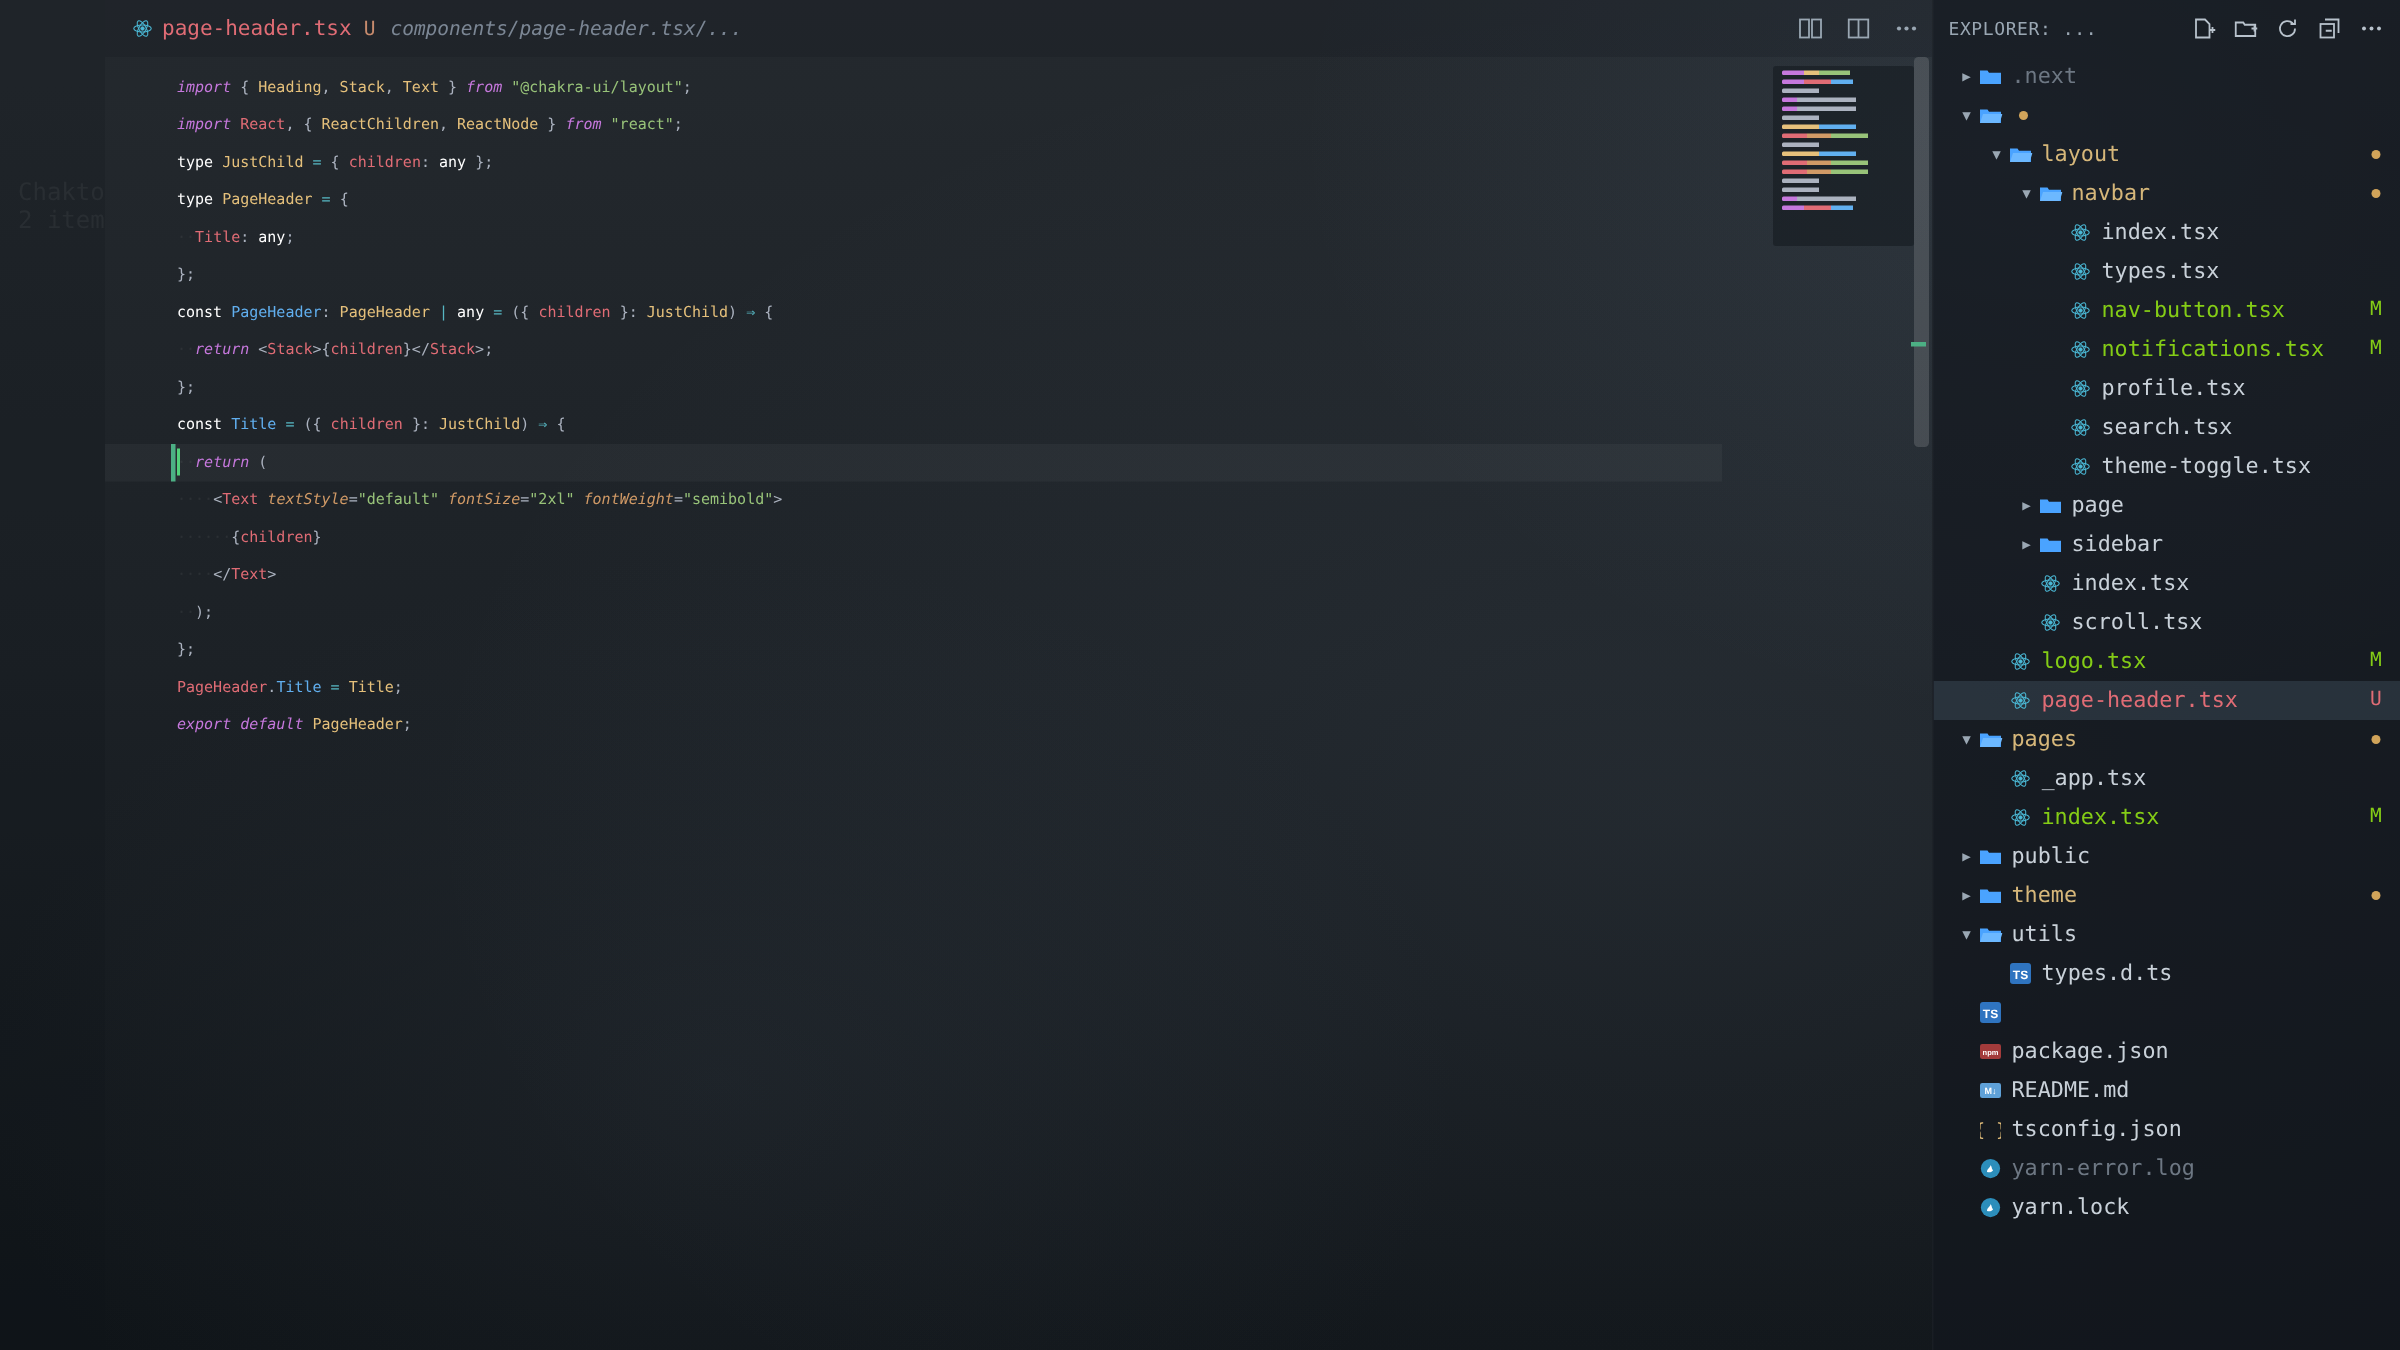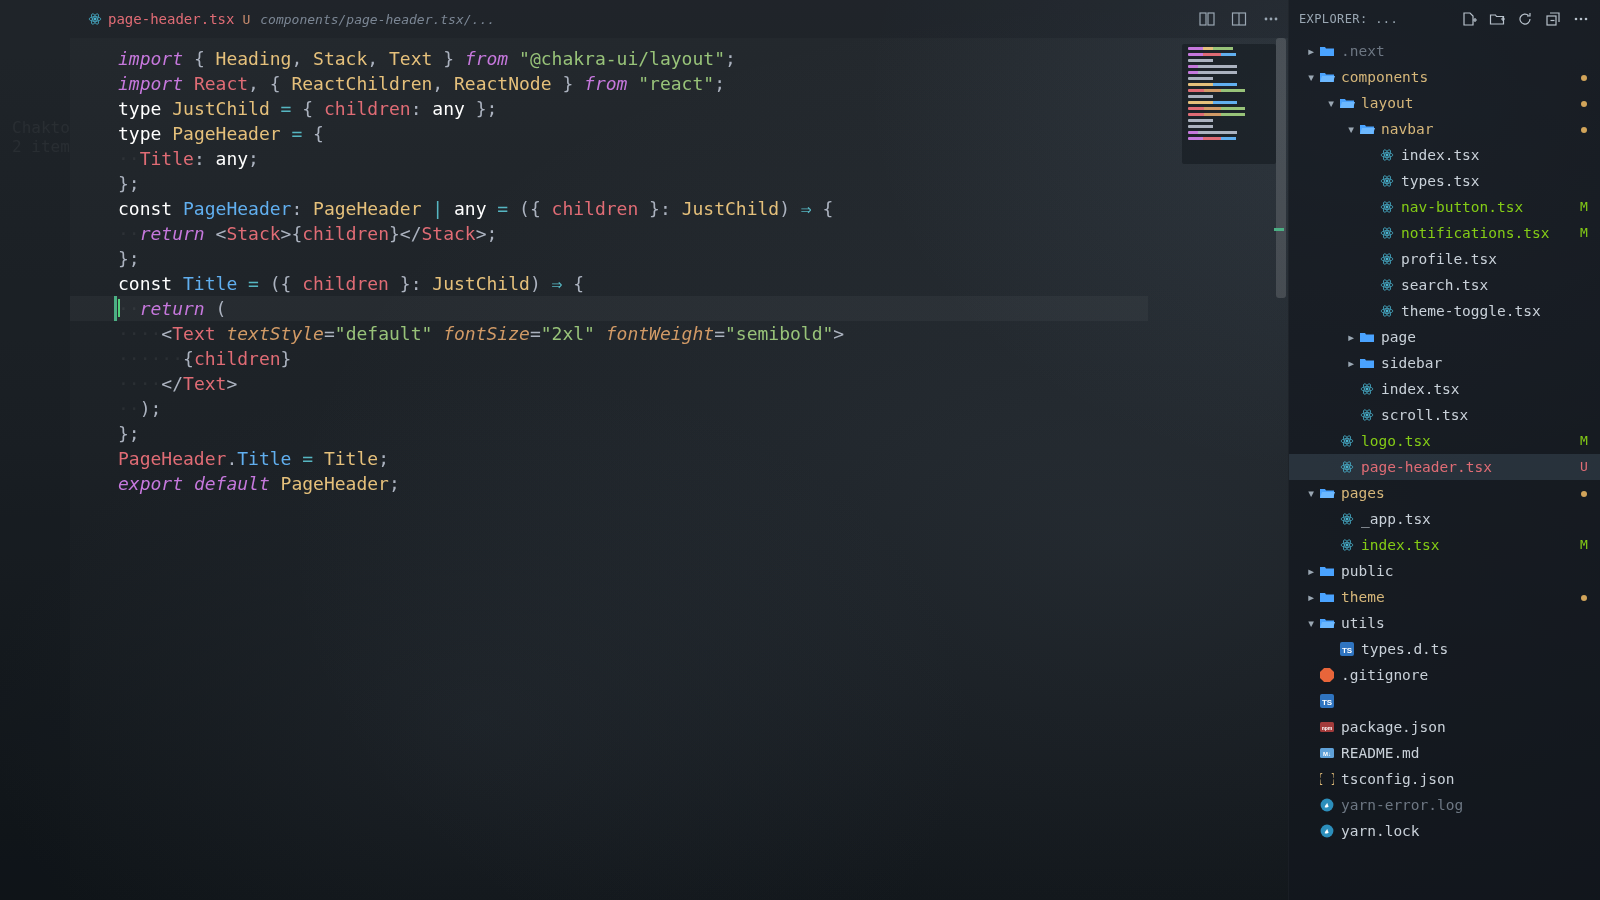--- a/index.html
+++ b/index.html
@@ -19,21 +19,21 @@
   .editor-area { flex: 1; display: flex; flex-direction: column; min-width: 0; z-index: 2; position: relative; }
   .tabbar { height: 38px; display: flex; align-items: center; padding: 0 8px; background: rgba(20,25,32,.25); }
   .tab { display: flex; align-items: center; gap: 6px; padding: 0 10px; height: 100%; border-radius: 4px 4px 0 0; }
   .tab-icon { width: 14px; height: 14px; display: inline-flex; align-items: center; justify-content: center; }
   .tab-name { color: #e06c75; font-size: 14px; }
   .tab-badge { color: #c78b6d; font-size: 13px; margin-left: 2px; }
   .tab-sub { color: #7b8694; font-style: italic; font-size: 13px; margin-left: 4px; }
   .tab-actions { margin-left: auto; display: flex; gap: 14px; color: #9aa7b3; }
   .act { width: 18px; height: 18px; display: inline-flex; align-items: center; justify-content: center; cursor: pointer; }
   .editor { position: relative; flex: 1; overflow: hidden; }
-  .code { position: absolute; left: 44px; right: 0; top: 0; bottom: 0; padding: 8px 0 0 4px; font-size: 18px; line-height: 25px; white-space: pre; }
+  .code { position: absolute; left: 44px; right: 0; top: 0; bottom: 0; padding: 8px 0 0 4px; font-size: 10px; line-height: 25px; white-space: pre; }
   .ws { color: rgba(255,255,255,.06); }
   .kw-imp { color: #c678dd; font-style: italic; }
   .kw { color: #ffffff; }
   .punct { color: #abb2bf; }
   .ident { color: #e5c07b; }
   .ident2 { color: #e06c75; }
   .str { color: #98c379; }
   .ty { color: #e5c07b; }
   .var { color: #61afef; }
   .fn { color: #61afef; }
@@ -215,21 +215,20 @@
       <span class="badge"></span>
     </div>
         <div class="row" style="padding-left:14px">
       <span class="twisty">▾</span>
       <span class="ficon">
             <svg width="16" height="14" viewBox="0 0 16 14">
               <path class="i-folder-open" d="M1 3h5l1 1.5h8V12H1z" fill="#4aa3ff"></path>
               <path d="M1 12L3 6h13l-2 6z" fill="#6cb8ff"></path>
             </svg>
           </span>
-      <span class="label folder-mod">components</span>
       <span class="badge dot"></span>
     </div>
         <div class="row" style="padding-left:34px">
       <span class="twisty">▾</span>
       <span class="ficon">
             <svg width="16" height="14" viewBox="0 0 16 14">
               <path class="i-folder-open" d="M1 3h5l1 1.5h8V12H1z" fill="#4aa3ff"></path>
               <path d="M1 12L3 6h13l-2 6z" fill="#6cb8ff"></path>
             </svg>
           </span>
@@ -486,30 +485,20 @@
               <text x="7" y="10.5" text-anchor="middle" font-size="8" font-family="sans-serif" fill="#fff" font-weight="700">TS</text>
             </svg>
           </span>
       <span class="label ">types.d.ts</span>
       <span class="badge"></span>
     </div>
         <div class="row" style="padding-left:14px">
       <span class="twisty"></span>
       <span class="ficon">
             <svg width="14" height="14" viewBox="0 0 14 14">
-              <rect x="0" y="0" width="14" height="14" transform="rotate(45 7 7)" fill="#e8653a"></rect>
-            </svg>
-          </span>
-      <span class="label ">.gitignore</span>
-      <span class="badge"></span>
-    </div>
-        <div class="row" style="padding-left:14px">
-      <span class="twisty"></span>
-      <span class="ficon">
-            <svg width="14" height="14" viewBox="0 0 14 14">
               <rect width="14" height="14" rx="2" fill="#2f74c0"></rect>
               <text x="7" y="10.5" text-anchor="middle" font-size="8" font-family="sans-serif" fill="#fff" font-weight="700">TS</text>
             </svg>
           </span>
       <span class="badge"></span>
     </div>
         <div class="row" style="padding-left:14px">
       <span class="twisty"></span>
       <span class="ficon">
             <svg width="14" height="14" viewBox="0 0 14 14">

